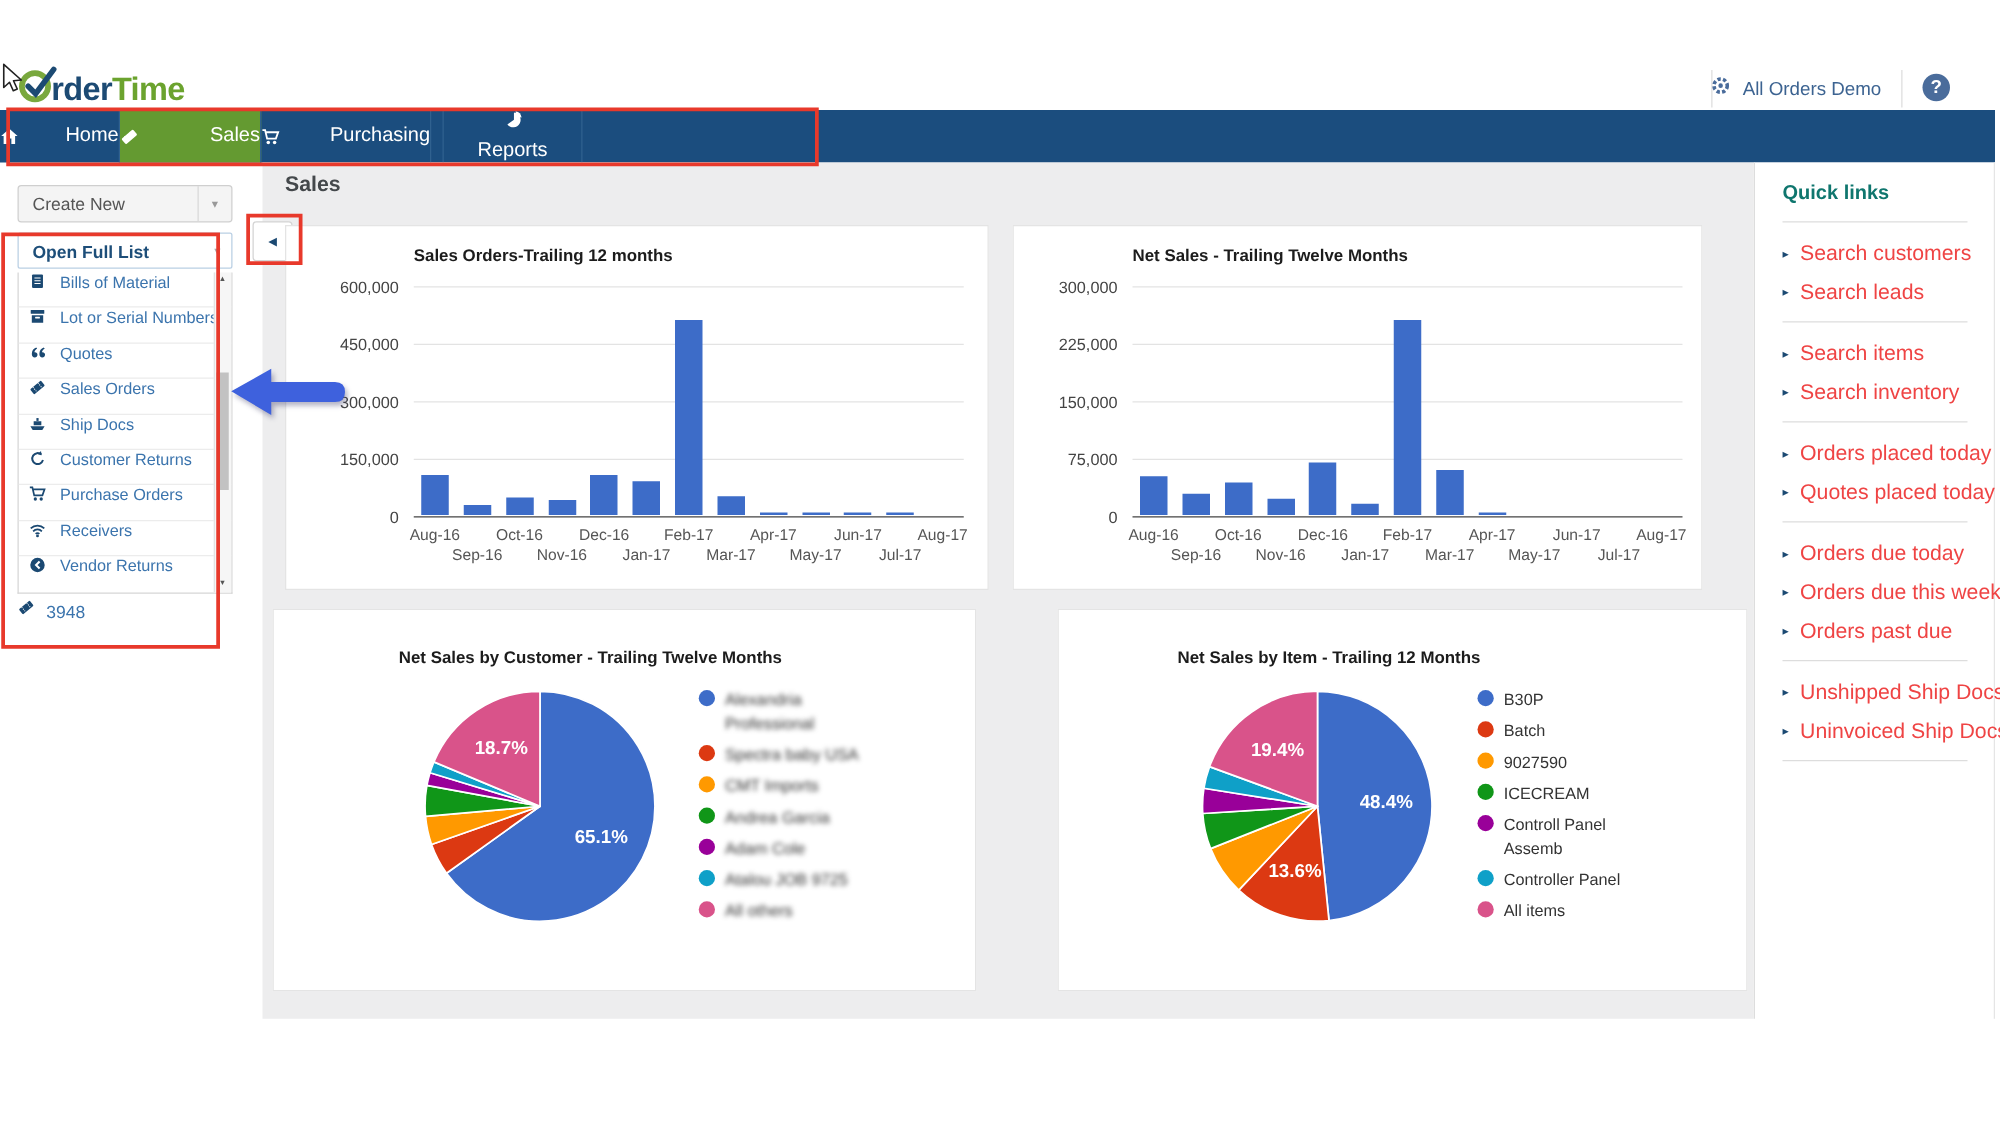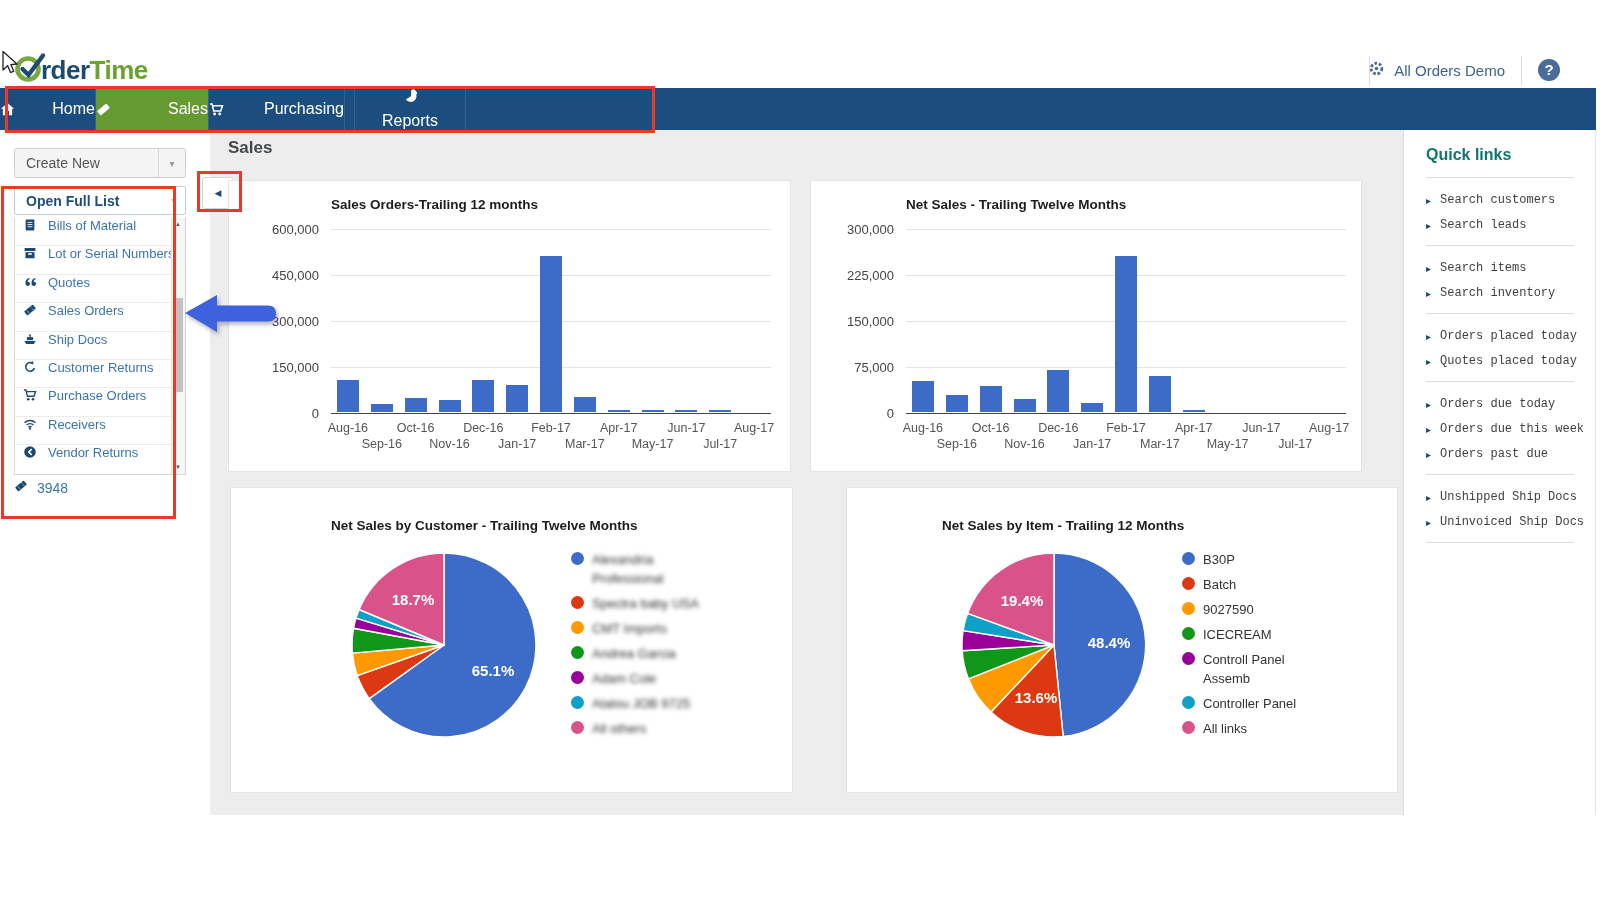--- a/index.html
+++ b/index.html
@@ -77,21 +77,21 @@
   .legend .ltext{font-size:13px;color:#333;line-height:19px;max-width:118px;}
   .ltext.blurred{filter:blur(2.2px);}
 
   
   #quick-panel{position:absolute;left:1403px;top:130px;width:193px;height:685px;background:#fff;
                border-left:1px solid #ddd;border-right:1px solid #e5e5e5;box-sizing:border-box;padding:16px 20px 0 22px;}
   #quick-title{font-size:16px;font-weight:700;color:#0f766e;margin:0 0 12px 0;}
   .ql-divider{border:none;border-top:1px solid #ddd;margin:13px 0 15px 0;width:148px;}
   .ql-item{display:flex;align-items:center;gap:9px;margin-bottom:11px;cursor:pointer;}
   .ql-item .tri{color:#1b4972;font-size:10px;}
-  .ql-item .qlabel{color:#404040;font-size:12px;white-space:nowrap;font-family:Liberation Mono, monospace;}
+  .ql-item .qlabel{color:#ef4444;font-size:17px;white-space:nowrap;}
 
   
   .red-box{position:absolute;border:3px solid #e8392b;box-sizing:border-box;pointer-events:none;}
   #red-nav{left:5px;top:86px;width:650px;height:47px;}
   #red-side{left:1px;top:186px;width:175px;height:333px;}
   #red-collapse{left:197px;top:171px;width:45px;height:41px;}
   #blue-arrow{position:absolute;left:183px;top:292px;pointer-events:none;filter:drop-shadow(2px 3px 2px rgba(40,40,90,.35));}
   #cursor{position:absolute;left:0px;top:50px;pointer-events:none;}
 </style>
 </head>
@@ -354,21 +354,21 @@
       <div class="xtick" style="left:215.3px;top:240px">Dec-16</div>
       <div class="xtick" style="left:249.2px;top:256px">Jan-17</div>
       <div class="xtick" style="left:283.0px;top:240px">Feb-17</div>
       <div class="xtick" style="left:316.8px;top:256px">Mar-17</div>
       <div class="xtick" style="left:350.7px;top:240px">Apr-17</div>
       <div class="xtick" style="left:384.5px;top:256px">May-17</div>
       <div class="xtick" style="left:418.4px;top:240px">Jun-17</div>
       <div class="xtick" style="left:452.2px;top:256px">Jul-17</div>
       <div class="xtick" style="left:486.1px;top:240px">Aug-17</div>
     </div>
-  <div class="card" id="card-2" style="left:230px;top:487px;width:563px;height:306px;">
+  <div class="card" id="card-2" style="left:218px;top:487px;width:563px;height:306px;">
       <div class="chart-title" style="left:100px;top:30px">Net Sales by Customer - Trailing Twelve Months</div>
       <div class="pie-wrap" style="left: 120px; top: 64px; width: 186px; height: 186px;"><svg width="186" height="186" viewBox="0 0 186 186">
           <path d="M93,93 L93.0,1.0 A92,92 0 1 1 18.2,146.6 Z" fill="#3d6cc8" stroke="#fff" stroke-width="1.4" stroke-linejoin="round"></path>
           <path d="M93,93 L18.2,146.6 A92,92 0 0 1 6.2,123.6 Z" fill="#dc3912" stroke="#fff" stroke-width="1.4" stroke-linejoin="round"></path>
           <path d="M93,93 L6.2,123.6 A92,92 0 0 1 1.4,101.1 Z" fill="#ff9900" stroke="#fff" stroke-width="1.4" stroke-linejoin="round"></path>
           <path d="M93,93 L1.4,101.1 A92,92 0 0 1 2.5,76.3 Z" fill="#109618" stroke="#fff" stroke-width="1.4" stroke-linejoin="round"></path>
           <path d="M93,93 L2.5,76.3 A92,92 0 0 1 5.0,66.2 Z" fill="#990099" stroke="#fff" stroke-width="1.4" stroke-linejoin="round"></path>
           <path d="M93,93 L5.0,66.2 A92,92 0 0 1 8.1,57.5 Z" fill="#0fa0c8" stroke="#fff" stroke-width="1.4" stroke-linejoin="round"></path>
           <path d="M93,93 L8.1,57.5 A92,92 0 0 1 93.0,1.0 Z" fill="#d9538a" stroke="#fff" stroke-width="1.4" stroke-linejoin="round"></path>
         </svg><div class="pie-label" style="left:142px;top:118px">65.1%</div><div class="pie-label" style="left:62px;top:47px">18.7%</div></div>
@@ -434,21 +434,21 @@
         <li>
           <span class="dot" style="background:#990099"></span>
           <span class="ltext">Controll Panel Assemb</span>
         </li>
         <li>
           <span class="dot" style="background:#0fa0c8"></span>
           <span class="ltext">Controller Panel</span>
         </li>
         <li>
           <span class="dot" style="background:#d9538a"></span>
-          <span class="ltext">All links</span>
+          <span class="ltext">All items</span>
         </li>
       </ul>
     </div>
 
   <div id="quick-panel">
     <div id="quick-title">Quick links</div>
     <div id="quick-groups">
         <hr class="ql-divider">
         <div class="ql-item">
           <span class="tri">▸</span>

